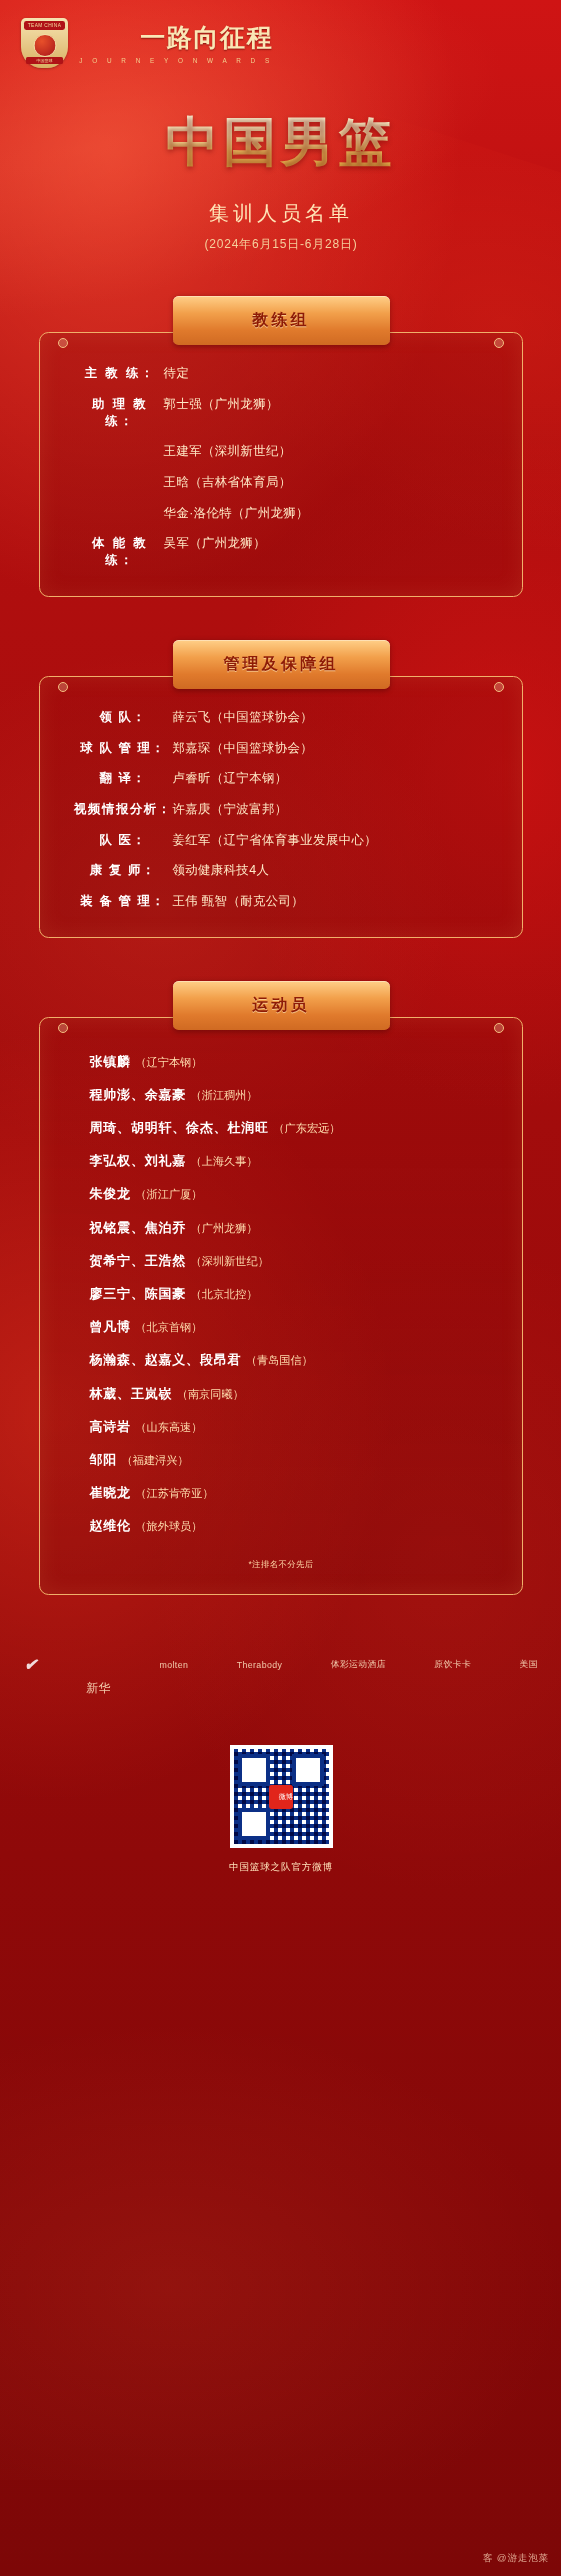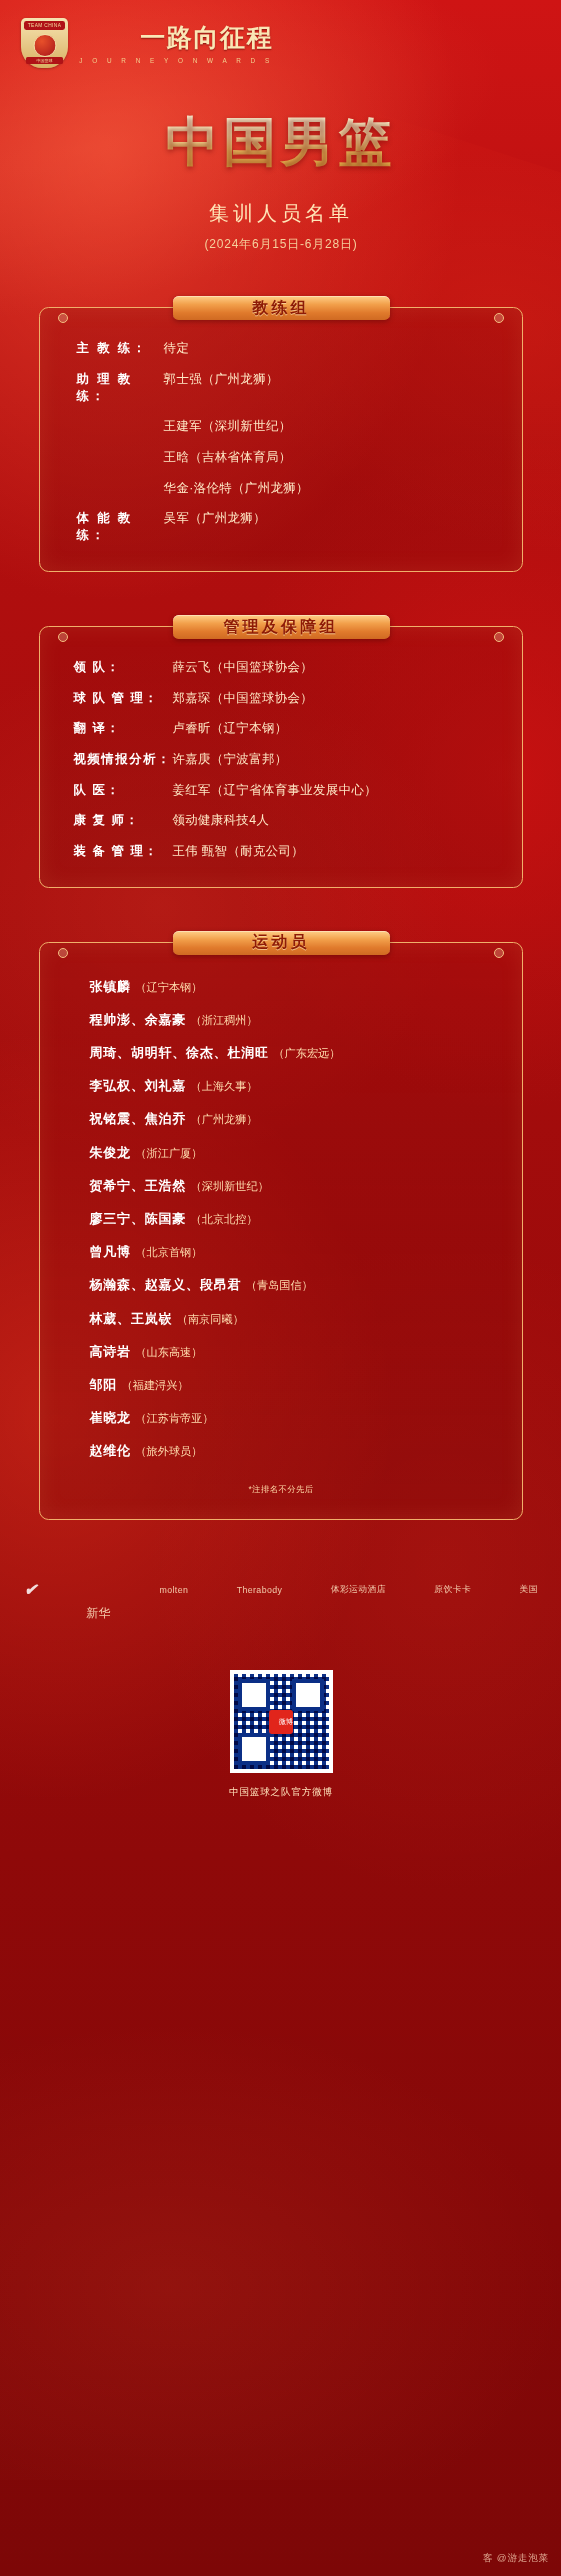--- a/index.html
+++ b/index.html
@@ -133,21 +133,21 @@
     color: #f5cf9c;
     letter-spacing: 0.8px;
   }
 
   
   .section { margin-top: 43px; padding: 0 39px; }
   .section-header {
     position: relative;
     width: 217px;
     margin: 0 auto;
-    height: 24px;
+    height: 49px;
     background: linear-gradient(180deg,#ffcf88 0%, #f2a04b 35%, #e07a2c 70%, #d06a22 100%);
     border-radius: 5.6px;
     box-shadow: 0 1.6px 4.8px rgba(60,0,0,.4), inset 0 0.8px 0 rgba(255,255,255,.5);
     display: flex; align-items: center; justify-content: center;
     z-index: 6;
   }
   .section-header .sh-text {
     font-family: "Liberation Serif", serif;
     font-weight: bold;
     font-size: 16px;
@@ -181,21 +181,21 @@
     color: #ffeccb;
   }
   .row:last-child { margin-bottom: 0; }
   .row .label {
     flex: none;
     width: 87px;
     color: #ffffff;
     font-weight: bold;
     letter-spacing: 2.4px;
     font-size: 12.4px;
-    text-align: left;
+    text-align: center;
   }
   .row .value { color: #ffe9c6; letter-spacing: 0.4px; }
   .row .label.blank { visibility: hidden; }
   .coach-card .row { padding-left: 9.6px; }
   .mgmt-card .row .label { width: 99px; letter-spacing: 1.6px; }
   .mgmt-card .row { padding-left: 6.4px; }
 
   
   .player-card { padding: 35px 27px 24px; }
   .player-row {
@@ -406,26 +406,26 @@
         </div>
         <div class="player-row">
           <span>周琦、胡明轩、徐杰、杜润旺</span>
           <span class="org">（广东宏远）</span>
         </div>
         <div class="player-row">
           <span>李弘权、刘礼嘉</span>
           <span class="org">（上海久事）</span>
         </div>
         <div class="player-row">
+          <span>朱俊龙</span>
+          <span class="org">（浙江广厦）</span>
+        </div>
+        <div class="player-row">
           <span>祝铭震、焦泊乔</span>
           <span class="org">（广州龙狮）</span>
-        </div>
-        <div class="player-row">
-          <span>朱俊龙</span>
-          <span class="org">（浙江广厦）</span>
         </div>
         <div class="player-row">
           <span>贺希宁、王浩然</span>
           <span class="org">（深圳新世纪）</span>
         </div>
         <div class="player-row">
           <span>廖三宁、陈国豪</span>
           <span class="org">（北京北控）</span>
         </div>
         <div class="player-row">

